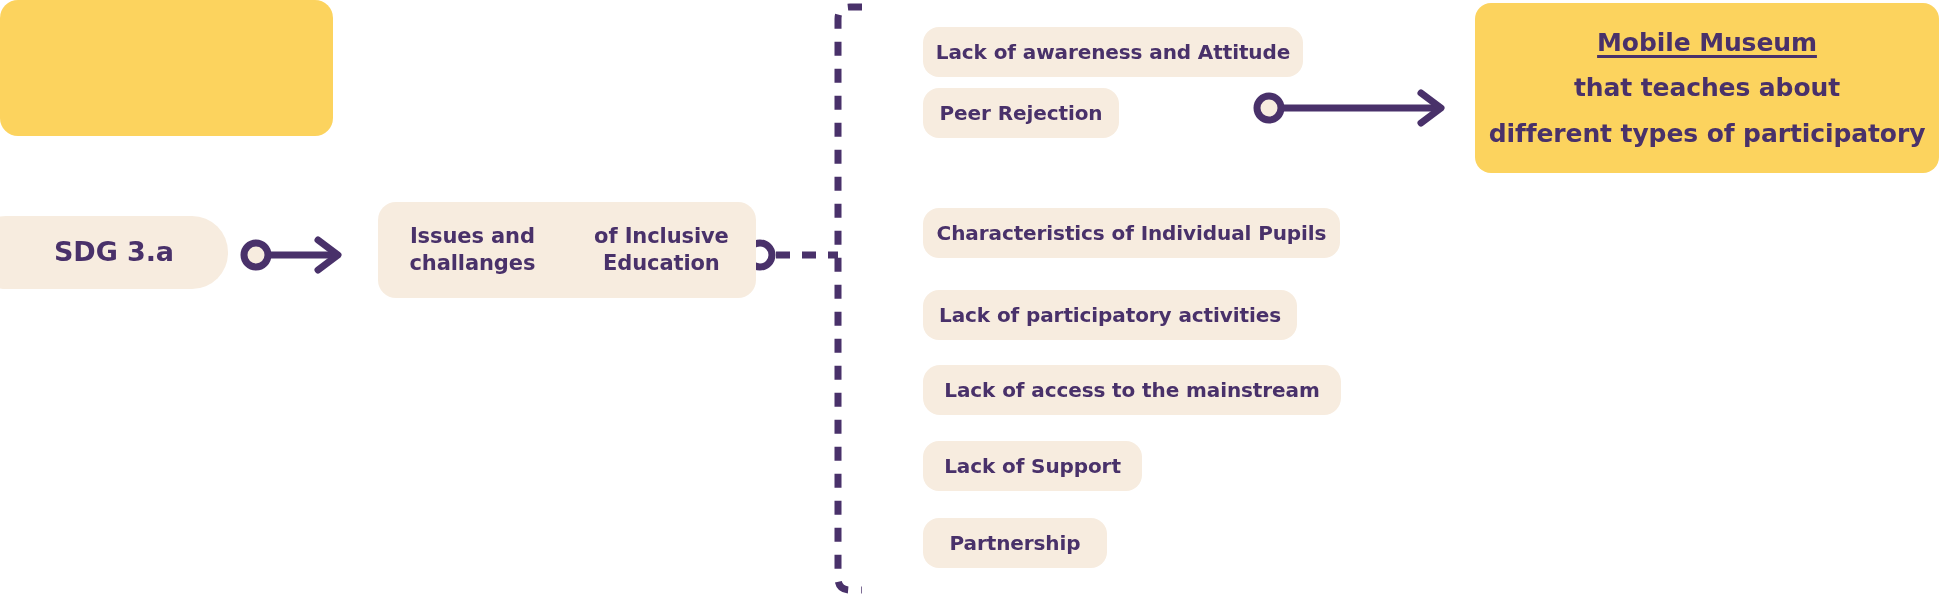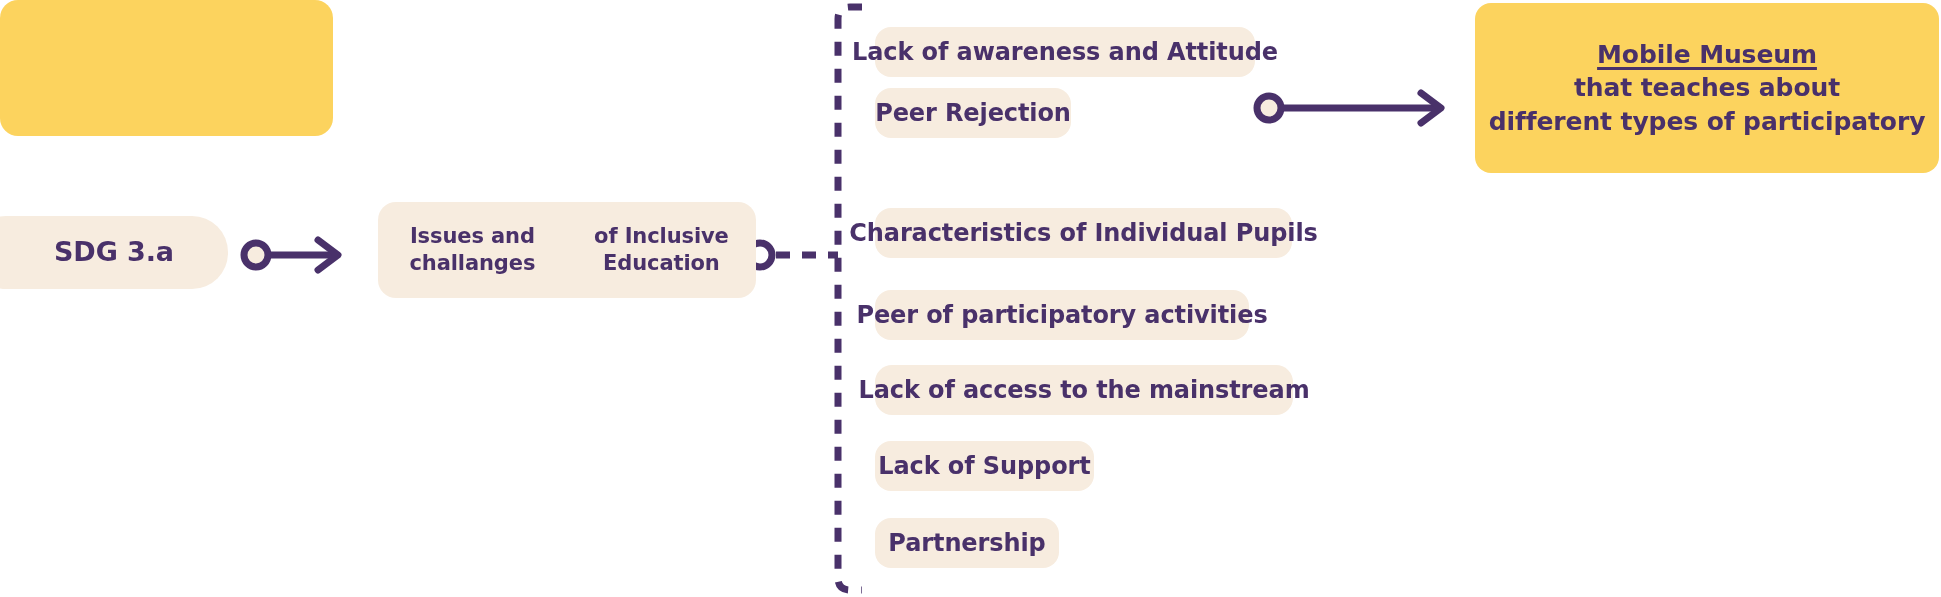--- a/index.html
+++ b/index.html
@@ -74,36 +74,38 @@
   
   .pill {
     position: absolute;
     box-sizing: border-box;
     display: flex;
     align-items: center;
     justify-content: center;
     background: #f7ecdf;
     color: #49316a;
     font-weight: bold;
-    font-size: 24px;
+    font-size: 20px;
     border-radius: 16px;
     white-space: nowrap;
     letter-spacing: -0.1px;
+    margin-left: 48px;
   }
 
   
   #outcome-node {
     left: 1475px;
     top: 3px;
     width: 464px;
     height: 170px;
     border-radius: 16px;
     font-size: 25px;
     flex-direction: column;
     line-height: 1.34;
+    gap: 12px;
   }
   #outcome-node .u {
     text-decoration: underline;
     text-underline-offset: 4px;
     text-decoration-thickness: 3px;
   }
 
   
   #wires {
     position: absolute;
@@ -158,21 +160,21 @@
 
   <div class="pill" style="left:875px; top:88px; width:196px; height:50px;">
     <span>Peer Rejection</span>
   </div>
 
   <div class="pill" style="left:875px; top:208px; width:417px; height:50px;">
     <span>Characteristics of Individual Pupils</span>
   </div>
 
   <div class="pill" style="left:875px; top:290px; width:374px; height:50px;">
-    <span>Peer of participatory activities</span>
+    <span>Lack of participatory activities</span>
   </div>
 
   <div class="pill" style="left:875px; top:365px; width:418px; height:50px;border-radius:17px;">
     <span>Lack of access to the mainstream</span>
   </div>
 
   <div class="pill" style="left:875px; top:441px; width:219px; height:50px;">
     <span>Lack of Support</span>
   </div>
 

